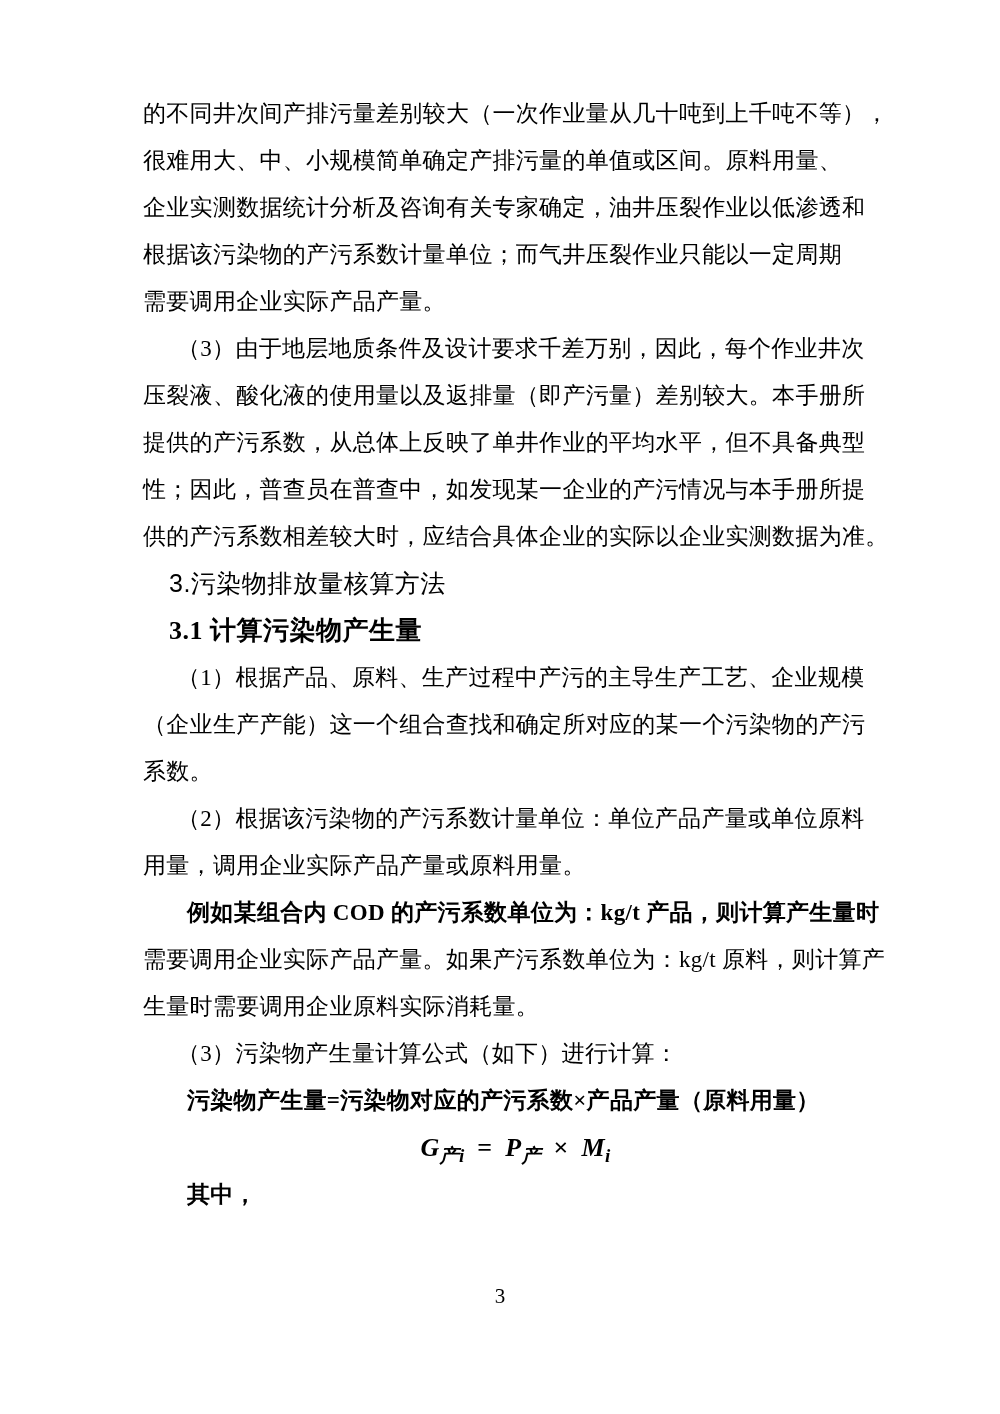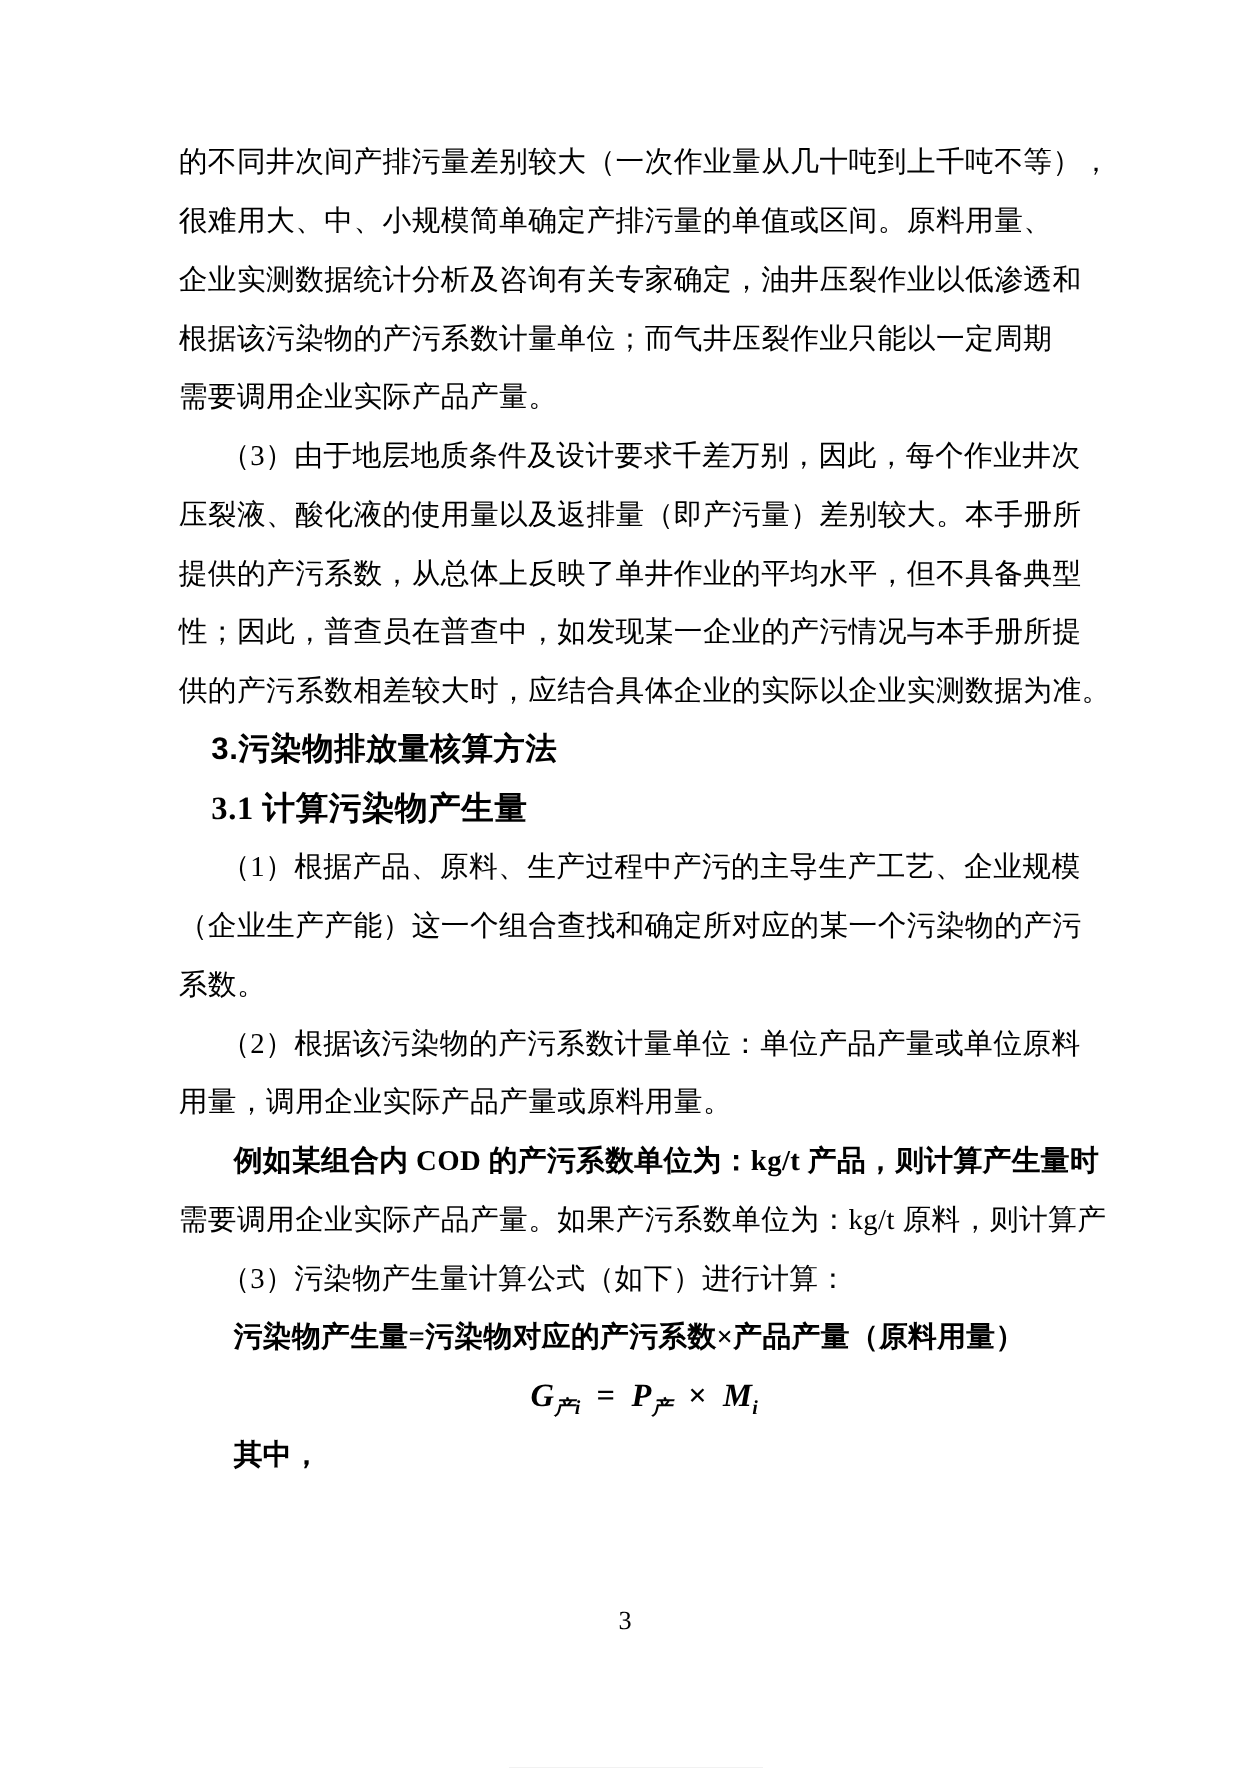--- a/index.html
+++ b/index.html
@@ -9,36 +9,36 @@
     height: 1414px;
     margin: 0 auto;
     background: #ffffff;
     font-family: "Liberation Serif", serif;
     color: #000000;
     overflow: hidden;
   }
   .body-block {
     position: absolute;
     left: 143px;
-    top: 106px;
+    top: 90px;
     width: 745px;
   }
   .ln {
     font-size: 23px;
     line-height: 47px;
     height: 47px;
     white-space: nowrap;
     text-align: justify;
     letter-spacing: 0.3px;
   }
   .ind  { text-indent: 34px; }   
   .ind2 { text-indent: 44px; font-weight: bold; }   
   .h1 {
     font-family: "Liberation Sans", sans-serif;
-    font-weight: bold;
+    font-weight: normal;
     font-size: 25px;
     text-indent: 26px;
     letter-spacing: 0.5px;
   }
   .h2 {
     font-weight: bold;
     font-size: 26px;
     text-indent: 26px;
     letter-spacing: 0.5px;
   }
@@ -47,21 +47,21 @@
     line-height: 47px;
     text-align: center;
     font-size: 26px;
   }
   .msym {
     font-style: italic;
     font-weight: bold;
     font-family: "Liberation Serif", serif;
   }
   .msub {
-    font-size: 16px;
+    font-size: 19px;
     font-style: italic;
     font-weight: bold;
     vertical-align: -6px;
   }
   .mop { font-weight: bold; padding: 0 6px; }
   .where-line .msym, .where-line .msub { font-weight: bold; }
   .where-line { text-indent: 40px; }
   .wvar { font-style: italic; font-weight: bold; padding: 0 3px; }
   .pagenum {
     position: absolute;
@@ -95,20 +95,21 @@
 
     <div class="ln ind">（1）根据产品、原料、生产过程中产污的主导生产工艺、企业规模</div>
     <div class="ln">（企业生产产能）这一个组合查找和确定所对应的某一个污染物的产污</div>
     <div class="ln">系数。</div>
 
     <div class="ln ind">（2）根据该污染物的产污系数计量单位：单位产品产量或单位原料</div>
     <div class="ln">用量，调用企业实际产品产量或原料用量。</div>
 
     <div class="ln ind2">例如某组合内 COD 的产污系数单位为：kg/t 产品，则计算产生量时</div>
     <div class="ln">需要调用企业实际产品产量。如果产污系数单位为：kg/t 原料，则计算产</div>
+    <div class="ln">生量时需要调用企业原料实际消耗量。</div>
 
     <div class="ln ind">（3）污染物产生量计算公式（如下）进行计算：</div>
     <div class="ln ind2">污染物产生量=污染物对应的产污系数×产品产量（原料用量）</div>
 
     <div class="ln formula-line">
       <span class="msym">G</span><span class="msub">产i</span>
       <span class="mop">=</span>
       <span class="msym">P</span><span class="msub">产</span>
       <span class="mop">×</span>
       <span class="msym">M</span><span class="msub">i</span>

